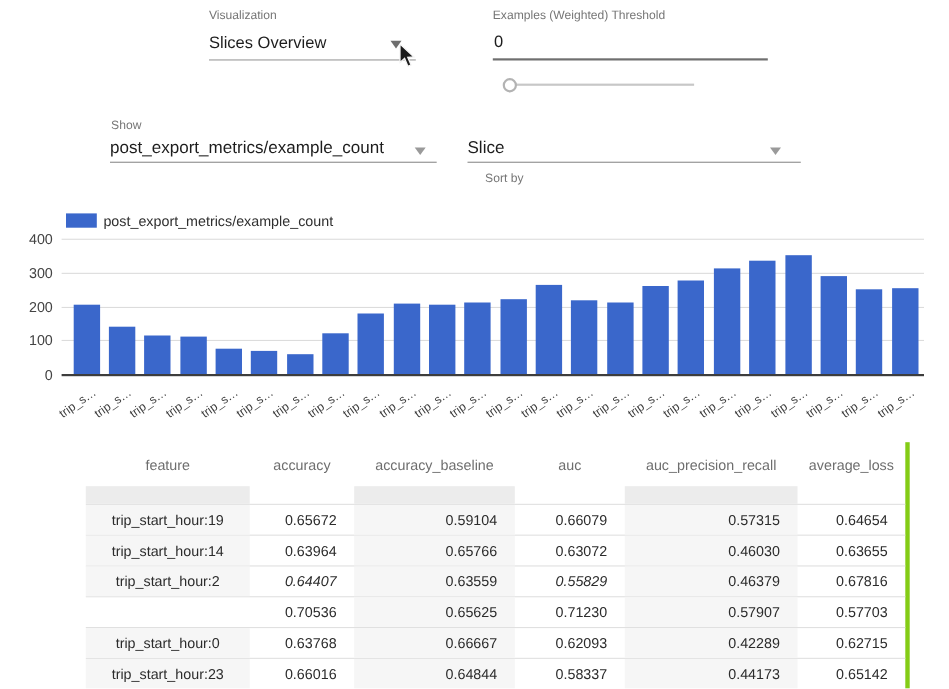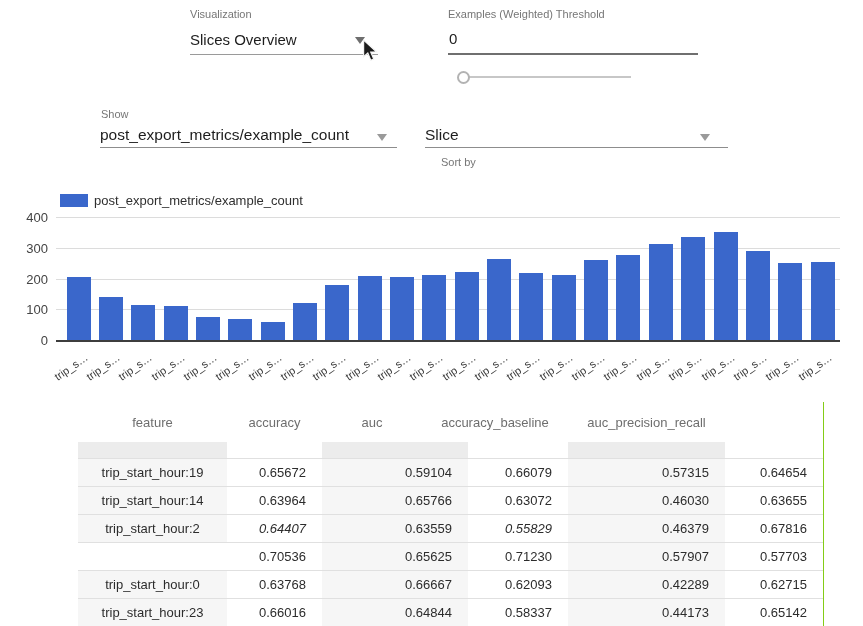--- a/index.html
+++ b/index.html
@@ -19,21 +19,21 @@
   
   .legend-swatch{position:absolute;width:28px;height:13px;}
   .legend-label{position:absolute;font-size:13px;color:#2f2f2f;white-space:nowrap;}
   .gridline{position:absolute;height:1px;background:#dcdcdc;}
   .axis-line{position:absolute;height:2px;background:#3d3d3d;}
   .ytick{position:absolute;width:40px;text-align:right;font-size:13px;color:#444;}
   .bar{position:absolute;}
   .xtick{position:absolute;width:46px;text-align:right;font-size:11px;color:#3c3c3c;
          white-space:nowrap;transform:rotate(-35deg);transform-origin:100% 0%;}
   
-  .tbl{position:absolute;border-right:1px solid #84cc16;}
+  .tbl{position:absolute;border-right:4px solid #84cc16;}
   .trow{display:flex;}
   .tcell{box-sizing:border-box;overflow:hidden;white-space:nowrap;font-size:13px;}
   .thead-row .tcell{color:#6e6e6e;text-align:center;display:flex;align-items:center;
                     justify-content:center;}
   .tfilter-row{height:16px;}
   .tdata-row{height:27px;border-top:1px solid #e0e0e0;}
   .tdata-row .tcell{color:#2c2c2c;display:flex;align-items:center;justify-content:flex-end;
                     padding-right:16px;}
   .tdata-row .tcell.feature{justify-content:center;padding-right:0;}
   .striped{background:#f6f6f6;}
@@ -129,23 +129,24 @@
       <div class="bar" style="left:811px;top:262px;width:24px;height:78px;background:#3a67cb;"></div>
       <div class="xtick" style="left:781px;top:351px;">trip_s…</div>
       <div class="axis-line" style="left:56px;top:340px;width:784px;"></div>
     </div>
 </div>
 
 <div id="metrics-table" class="tbl" style="left:78px;top:402px;">
     <div class="trow thead-row">
       <div class="tcell" style="width:149px;height:40px;">feature</div>
       <div class="tcell" style="width:95px;height:40px;">accuracy</div>
+      <div class="tcell" style="width:146px;height:40px;">accuracy_baseline</div>
       <div class="tcell" style="width:100px;height:40px;">auc</div>
-      <div class="tcell" style="width:146px;height:40px;">accuracy_baseline</div>
       <div class="tcell" style="width:157px;height:40px;">auc_precision_recall</div>
+      <div class="tcell" style="width:98px;height:40px;">average_loss</div>
     </div>
     <div class="trow tfilter-row">
       <div class="tcell striped-filter" style="width:149px;"></div>
       <div class="tcell " style="width:95px;"></div>
       <div class="tcell striped-filter" style="width:146px;"></div>
       <div class="tcell " style="width:100px;"></div>
       <div class="tcell striped-filter" style="width:157px;"></div>
       <div class="tcell " style="width:98px;"></div>
     </div>
     <div class="trow tdata-row">

